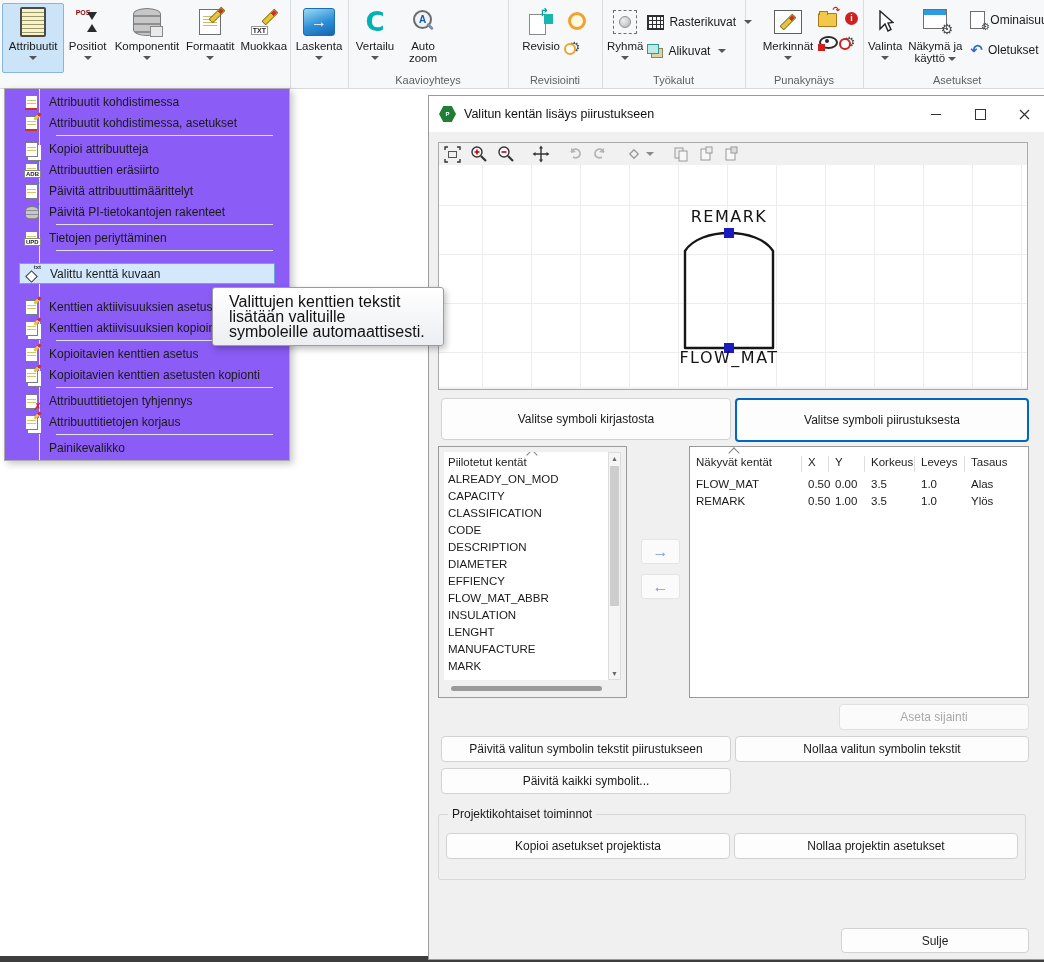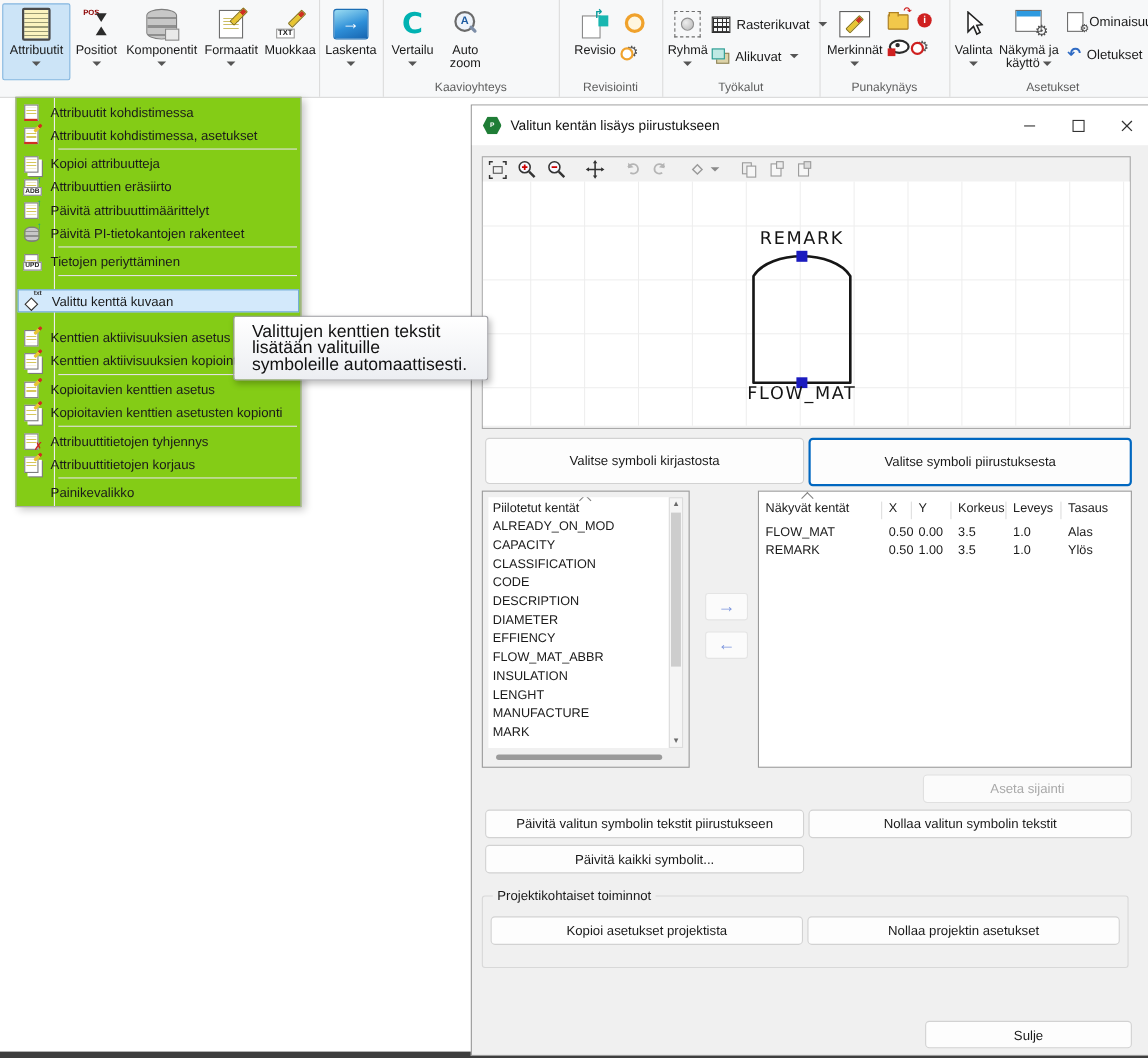--- a/index.html
+++ b/index.html
@@ -76,22 +76,22 @@
   .i-eye .rsq{position:absolute;left:0;bottom:-2px;width:7px;height:7px;background:#cf2020}
   .i-cursor{width:18px;height:24px}
   .i-win{position:relative;width:22px;height:18px;background:#fff;border:1px solid #6e6e6e;margin-bottom:6px}
   .i-win::before{content:"";position:absolute;left:0;right:0;top:0;height:5px;background:#2e9ae0}
   .i-win::after{content:"\2699";position:absolute;right:-7px;bottom:-9px;font-size:14px;color:#4f4f4f}
   .i-pagegear{position:relative;width:13px;height:16px;background:#fff;border:1px solid #6e6e6e}
   .i-pagegear::after{content:"\2699";position:absolute;right:-6px;bottom:-4px;font-size:10px;color:#4f4f4f}
   .i-undo{color:#2f6bc4;font-size:15px;font-weight:bold;line-height:14px}
   .i-undo::before{content:"\21B6"}
   
-  .menu{position:absolute;left:14px;top:88px;width:258px;background:#84cc16;border:1px solid #ababab;
-        box-shadow:3px 3px 7px rgba(0,0,0,.22);z-index:6;padding:2px 0}
+  .menu{position:absolute;left:4px;top:88px;width:258px;background:#8b5cf6;border:1px solid #ababab;
+        box-shadow:3px 3px 7px rgba(0,0,0,.22);z-index:6;padding:2px 13px}
   .menu::before{content:"";position:absolute;left:34px;top:0;bottom:0;width:1px;background:#ececec}
   .mitem{position:relative;display:flex;align-items:center;gap:9px;height:21px;padding-left:6px;white-space:nowrap}
   .mitem .mlabel{font-size:12px}
   .mitem.hl{background:#d3e9fb;border:1px solid #6ba7d4;height:19px;margin:12px 1px;padding-left:5px}
   .msep{height:1px;background:#e2e2e2;margin:2px 3px 2px 38px}
   .mic{position:relative;width:16px;height:16px;flex:none}
   .mdoc{position:absolute;left:1px;top:1px;width:11px;height:13px;background:#fff;border:1px solid #7d7d7d}
   .mdoc::before{content:"";position:absolute;left:1px;right:1px;top:2px;height:8px;background:repeating-linear-gradient(#fff 0 2px,#d6c75a 2px 3px)}
   .mic .mpencil{position:absolute;right:-2px;top:0;width:9px;height:3px;background:linear-gradient(90deg,#e8c531 0 65%,#d03020 65%);transform:rotate(-45deg);border-radius:1px}
   .mic.redline::after{content:"";position:absolute;left:1px;bottom:0;width:12px;height:2px;background:#d03020}
@@ -289,21 +289,21 @@
           <span class="i-sub"></span>
           <span>Alikuvat</span>
           <span class="caret inline"></span>
         </div>
       </div>
     </div>
     <span class="glabel">Työkalut</span>
   </div>
 
   <div class="rgroup" style="left:745px;width:118px">
-    <div class="rrow" style="padding-left:2px">
+    <div class="rrow" style="padding-left:13px">
       <div class="rbtn" style="width:58px">
         <span class="icn">
             <span class="i-penbox">
               <span class="pencil"></span>
             </span>
           </span>
         <span class="rlabel">Merkinnät</span>
         <span class="caret"></span>
       </div>
       <div class="scol" style="gap:8px;padding-top:6px">

